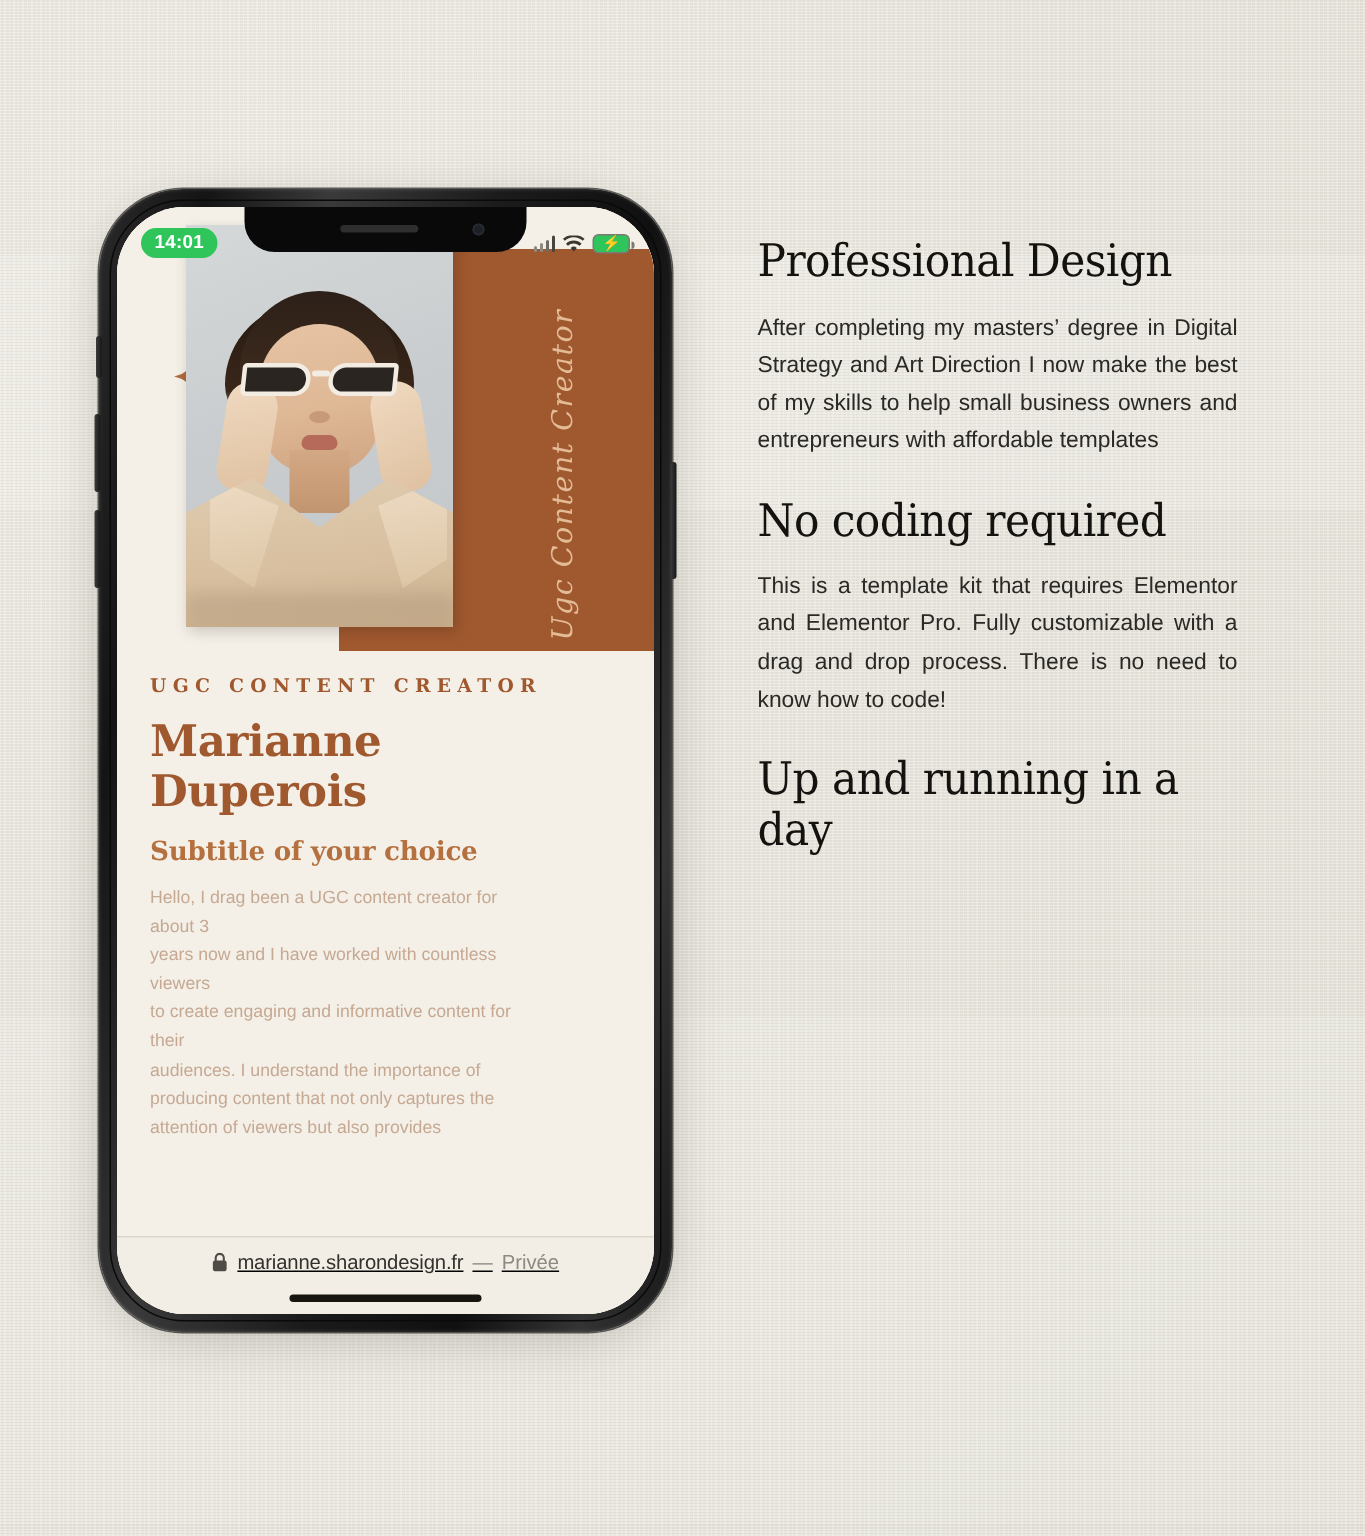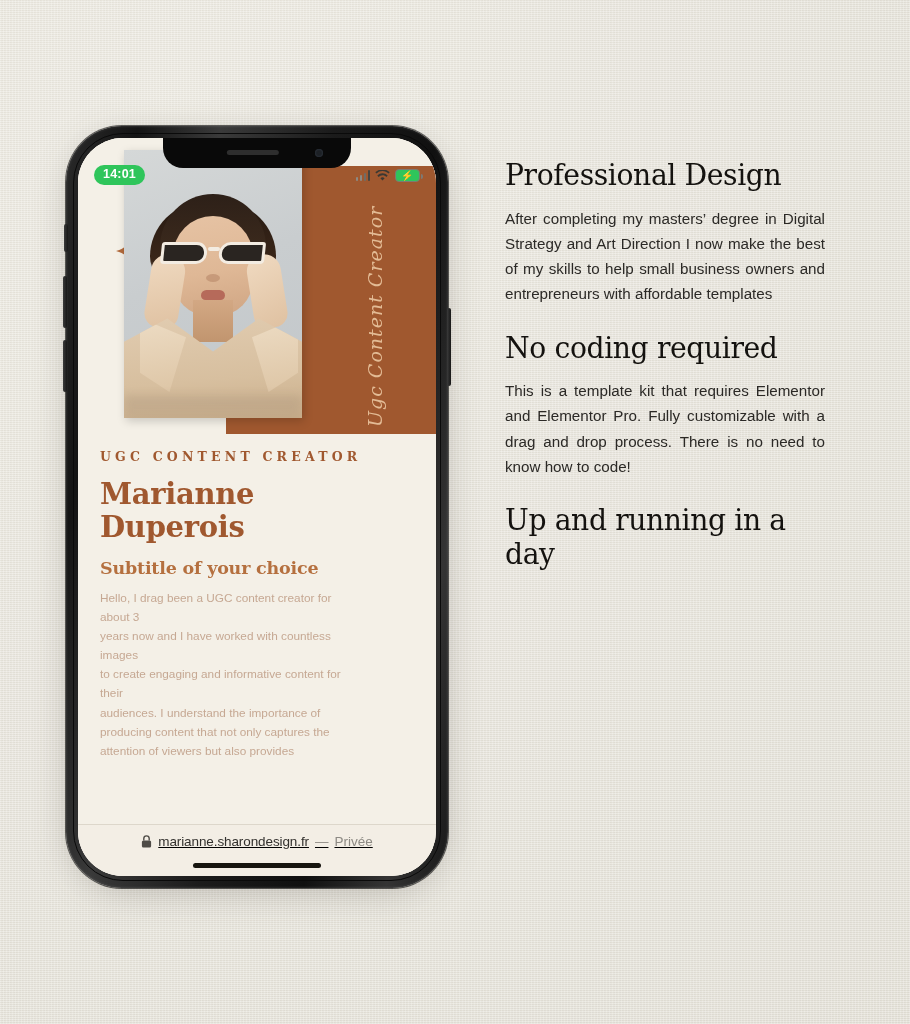--- a/index.html
+++ b/index.html
@@ -107,21 +107,21 @@
     right: 28px; top: 11px;
     width: 8px; height: 8px;
     border-radius: 50%;
     background: #1d2126;
     box-shadow: inset 0 0 2px #3a4450;
   }
 
   
   .status-bar {
     position: absolute;
-    top: 17px; left: 0; right: 0;
+    top: 4px; left: 0; right: 0;
     height: 36px;
     z-index: 6;
     display: flex;
     align-items: center;
     justify-content: space-between;
     padding: 0 16px;
   }
   .time-badge {
     background: #2fc55b;
     color: #ffffff;
@@ -453,21 +453,21 @@
           <div class="eyebrow">UGC CONTENT CREATOR</div>
           <div class="site-name">
             <div>Marianne</div>
             <div>Duperois</div>
           </div>
           <div class="site-subtitle">Subtitle of your choice</div>
           <div class="site-para">
             <span>Hello, I drag been a UGC content creator for</span>
             <span>about 3</span>
             <span>years now and I have worked with countless</span>
-            <span>images</span>
+            <span>viewers</span>
             <span>to create engaging and informative content for</span>
             <span>their</span>
             <span>audiences. I understand the importance of</span>
             <span>producing content that not only captures the</span>
             <span>attention of viewers but also provides</span>
           </div>
         </div>
       </div>
 
       <div class="safari-bar">

